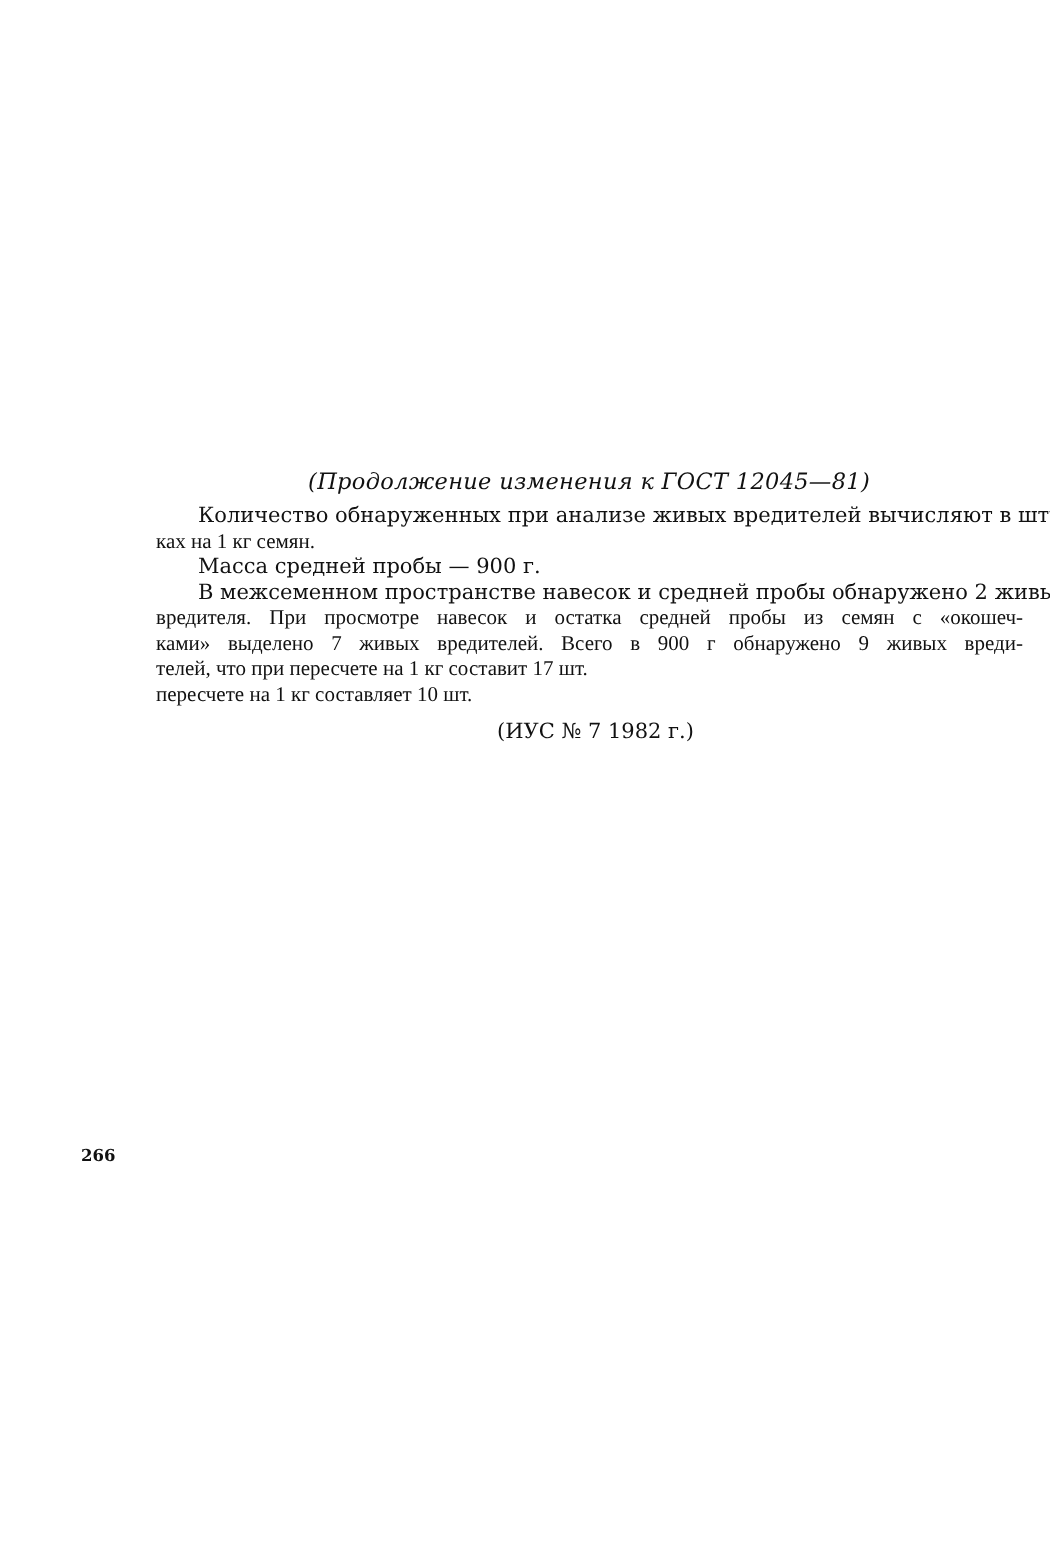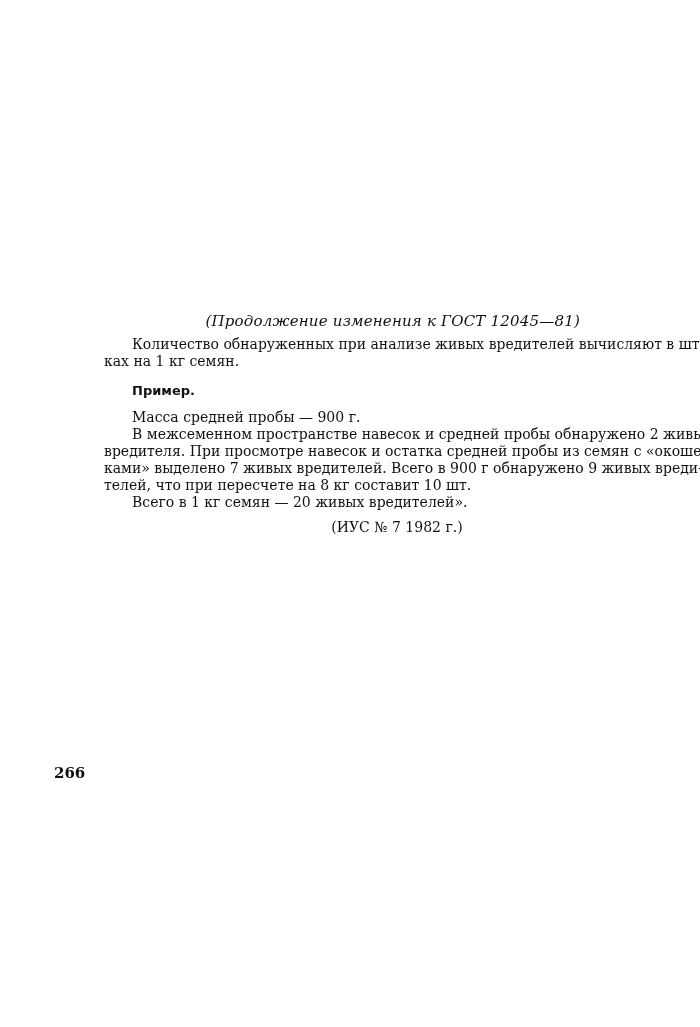--- a/index.html
+++ b/index.html
@@ -4,47 +4,46 @@
 <style>
   html, body { margin: 0; padding: 0; background: #ffffff; }
   body { width: 700px; height: 1027px; position: relative; overflow: hidden;
          font-family: "DejaVu Serif", "Liberation Serif", serif; color: #111; }
   .page { position: absolute; left: 0; top: 0; width: 596px; height: 1027px; }
   .header { position: absolute; top: 312px; right: 16px; font-style: italic; font-size: 15px; letter-spacing: 0.2px; white-space: nowrap; }
   .body { position: absolute; left: 112px; width: 570px; top: 336px; font-size: 14px; line-height: 17px; }
   .line { white-space: nowrap; display: block; text-align: justify; text-align-last: justify; }
   .line.last { text-align-last: left; }
   .indent { padding-left: 20px; }
-  .outdent { margin-left: -8px; }
+  .outdent { margin-left: -8px; font-family: Liberation Serif, serif; }
   .heading { padding-left: 20px; }
   .heading .num { font-style: normal; }
   .heading .title { font-style: italic; }
   .example { font-weight: bold; padding-left: 20px; margin-top: 12px; margin-bottom: 10px; font-family: "DejaVu Sans", "Liberation Sans", sans-serif; font-size: 13px; }
   .source { text-align: center; margin-top: 8px; }
-  .page-number { position: absolute; left: 54px; top: 764px; font-size: 15px; font-weight: bold; }
+  .page-number { position: absolute; left: 54px; top: 764px; font-size: 11px; font-weight: bold; }
 </style>
 </head>
 <body>
 
 <div class="page">
   <div class="header">(Продолжение изменения к ГОСТ 12045—81)</div>
 
   <div class="body">
     <span class="line indent">Количество обнаруженных при анализе живых вредителей вычисляют в шту-</span>
     <span class="line last outdent">ках на 1 кг семян.</span>
 
-    <div class="example">Пример.</div>
 
     <span class="line last indent">Масса средней пробы — 900 г.</span>
 
     <span class="line indent">В межсеменном пространстве навесок и средней пробы обнаружено 2 живых</span>
     <span class="line outdent">вредителя. При просмотре навесок и остатка средней пробы из семян с «окошеч-</span>
     <span class="line outdent">ками» выделено 7 живых вредителей. Всего в 900 г обнаружено 9 живых вреди-</span>
-    <span class="line last outdent">телей, что при пересчете на 8 кг составит 10 шт.</span>
+    <span class="line last outdent">телей, что при пересчете на 1 кг составит 17 шт.</span>
 
+    <span class="line last outdent">пересчете на 1 кг составляет 10 шт.</span>
 
-    <span class="line last indent">Всего в 1 кг семян — 20 живых вредителей».</span>
 
     <div class="source">(ИУС № 7 1982 г.)</div>
   </div>
 
   <div class="page-number">266</div>
 </div>
 
 </body></html>

